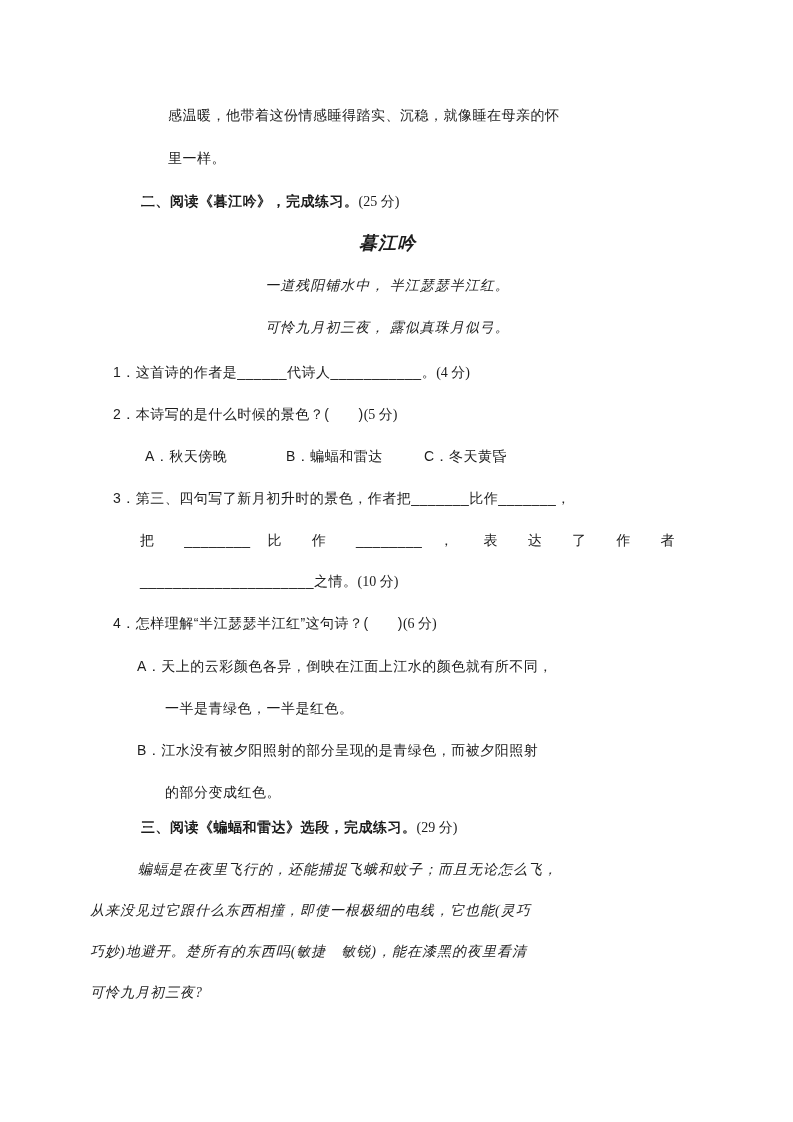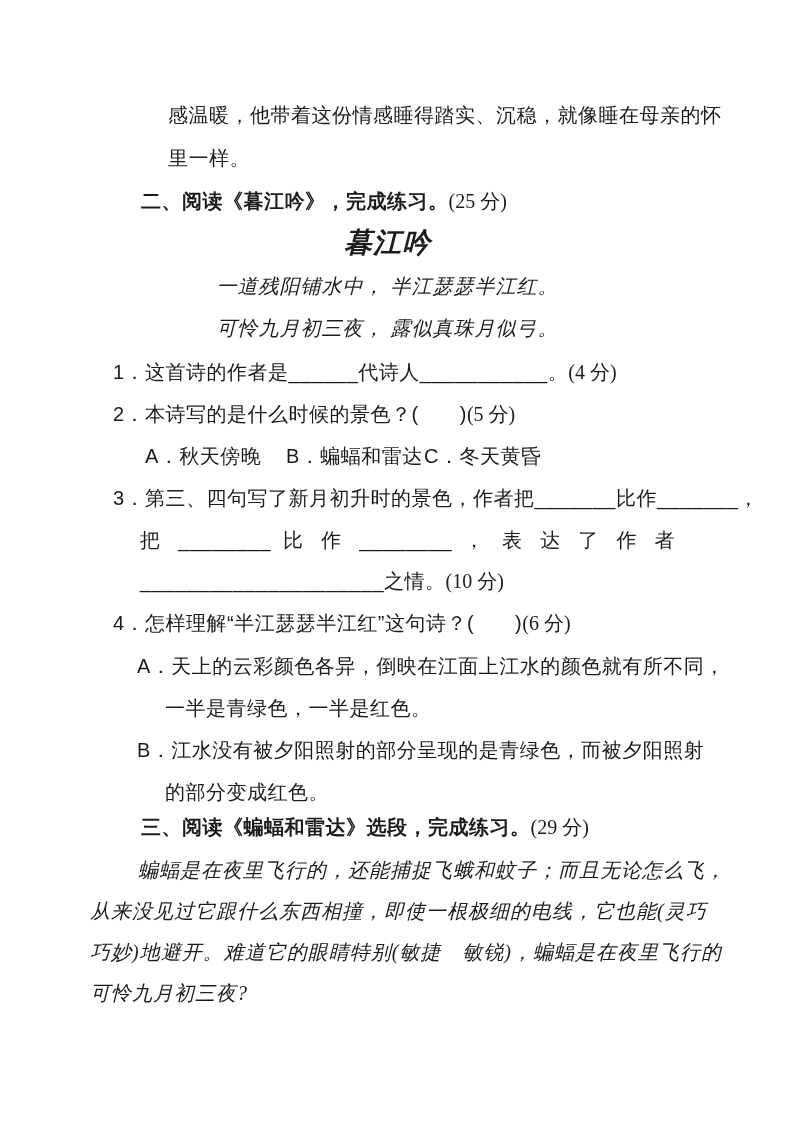--- a/index.html
+++ b/index.html
@@ -13,21 +13,21 @@
     height: 1122px;
     margin: 0 auto;
     background: #ffffff;
     overflow: hidden;
     font-family: "Liberation Sans", sans-serif;
     color: #1c1c1c;
   }
   .line {
     position: absolute;
     white-space: nowrap;
-    font-size: 20px;
+    font-size: 14px;
     line-height: 30px;
     letter-spacing: 0.5px;
   }
   .hei {
     font-weight: 700;
     margin-left: 46px;
   }
   .kai {
     font-family: "Liberation Serif", serif;
     font-style: italic;
@@ -38,21 +38,21 @@
     font-weight: 400;
     font-style: normal;
     letter-spacing: 0;
   }
   .poem-block {
     left: 95px;
     width: 585px;
     text-align: center;
   }
   .poem-title {
-    font-size: 28px;
+    font-size: 18px;
     font-weight: 600;
   }
   .justify-line {
     white-space: normal;
     text-align: justify;
     text-align-last: justify;
   }
   .opt {
     display: inline-block;
   }
@@ -99,16 +99,16 @@
   <div class="line" style="left:165px; top:693px;">一半是青绿色，一半是红色。</div>
   <div class="line" style="left:137px; top:735px;">B．江水没有被夕阳照射的部分呈现的是青绿色，而被夕阳照射</div>
   <div class="line" style="left:165px; top:777px;">的部分变成红色。</div>
 
   <div class="line" style="left:95px; top:812px;">
     <span class="hei">三、阅读《蝙蝠和雷达》选段，完成练习。</span><span class="score">(29 分)</span>
   </div>
 
   <div class="line kai" style="left:138px; top:855px;">蝙蝠是在夜里飞行的，还能捕捉飞蛾和蚊子；而且无论怎么飞，</div>
   <div class="line kai" style="left:90px; top:896px;">从来没见过它跟什么东西相撞，即使一根极细的电线，它也能(灵巧</div>
-  <div class="line kai" style="left:90px; top:937px;">巧妙)地避开。难道它的眼睛特别(敏捷　敏锐)，蝙蝠是在夜里飞行的</div>
+  <div class="line kai" style="left:90px; top:937px;">巧妙)地避开。楚所有的东西吗(敏捷　敏锐)，能在漆黑的夜里看清</div>
   <div class="line kai" style="left:90px; top:978px;">可怜九月初三夜?</div>
 
 </div>
 
 </body></html>

